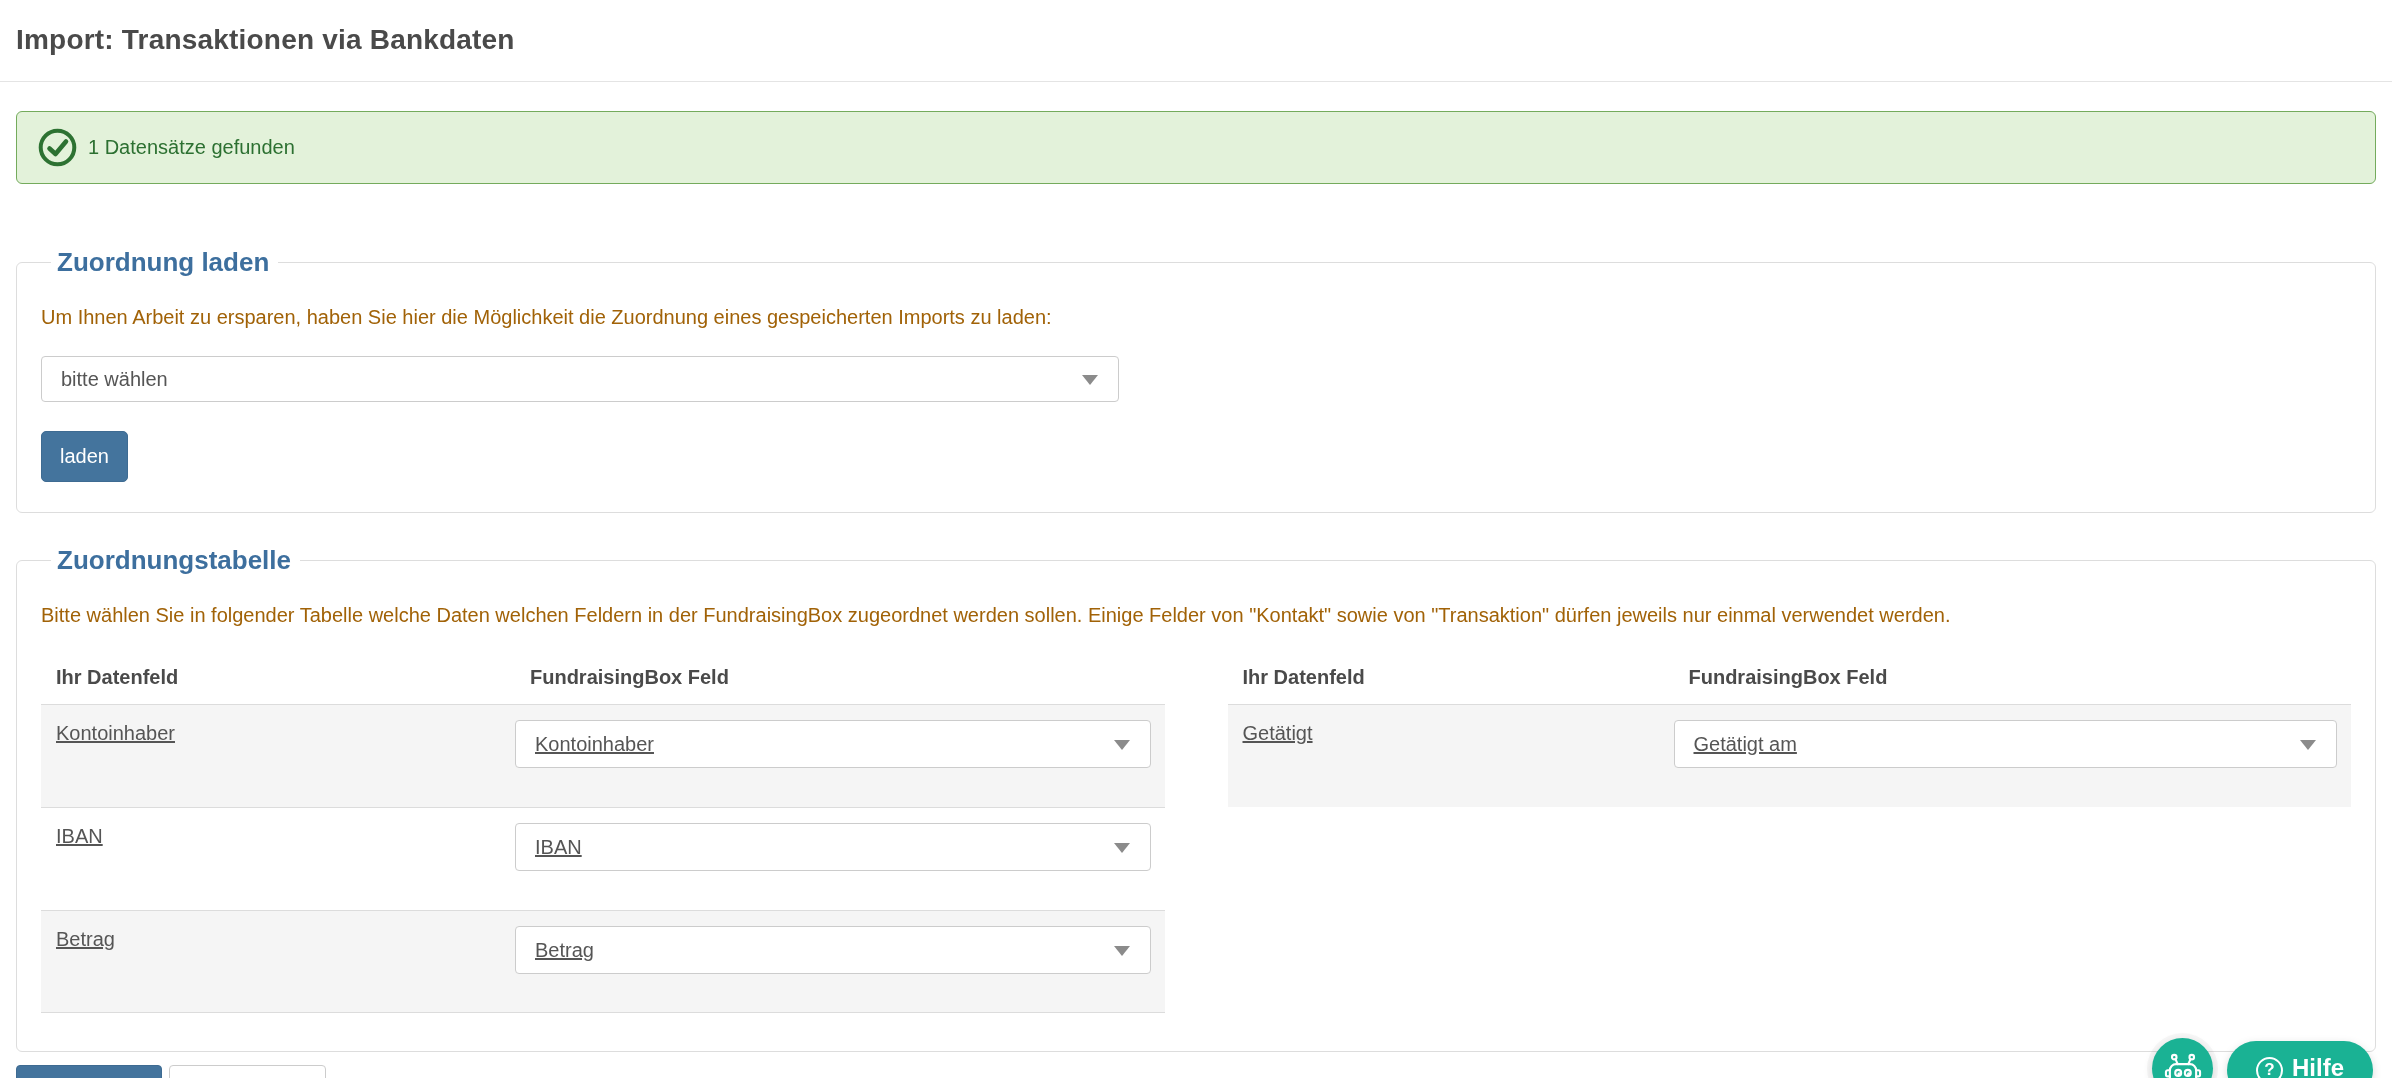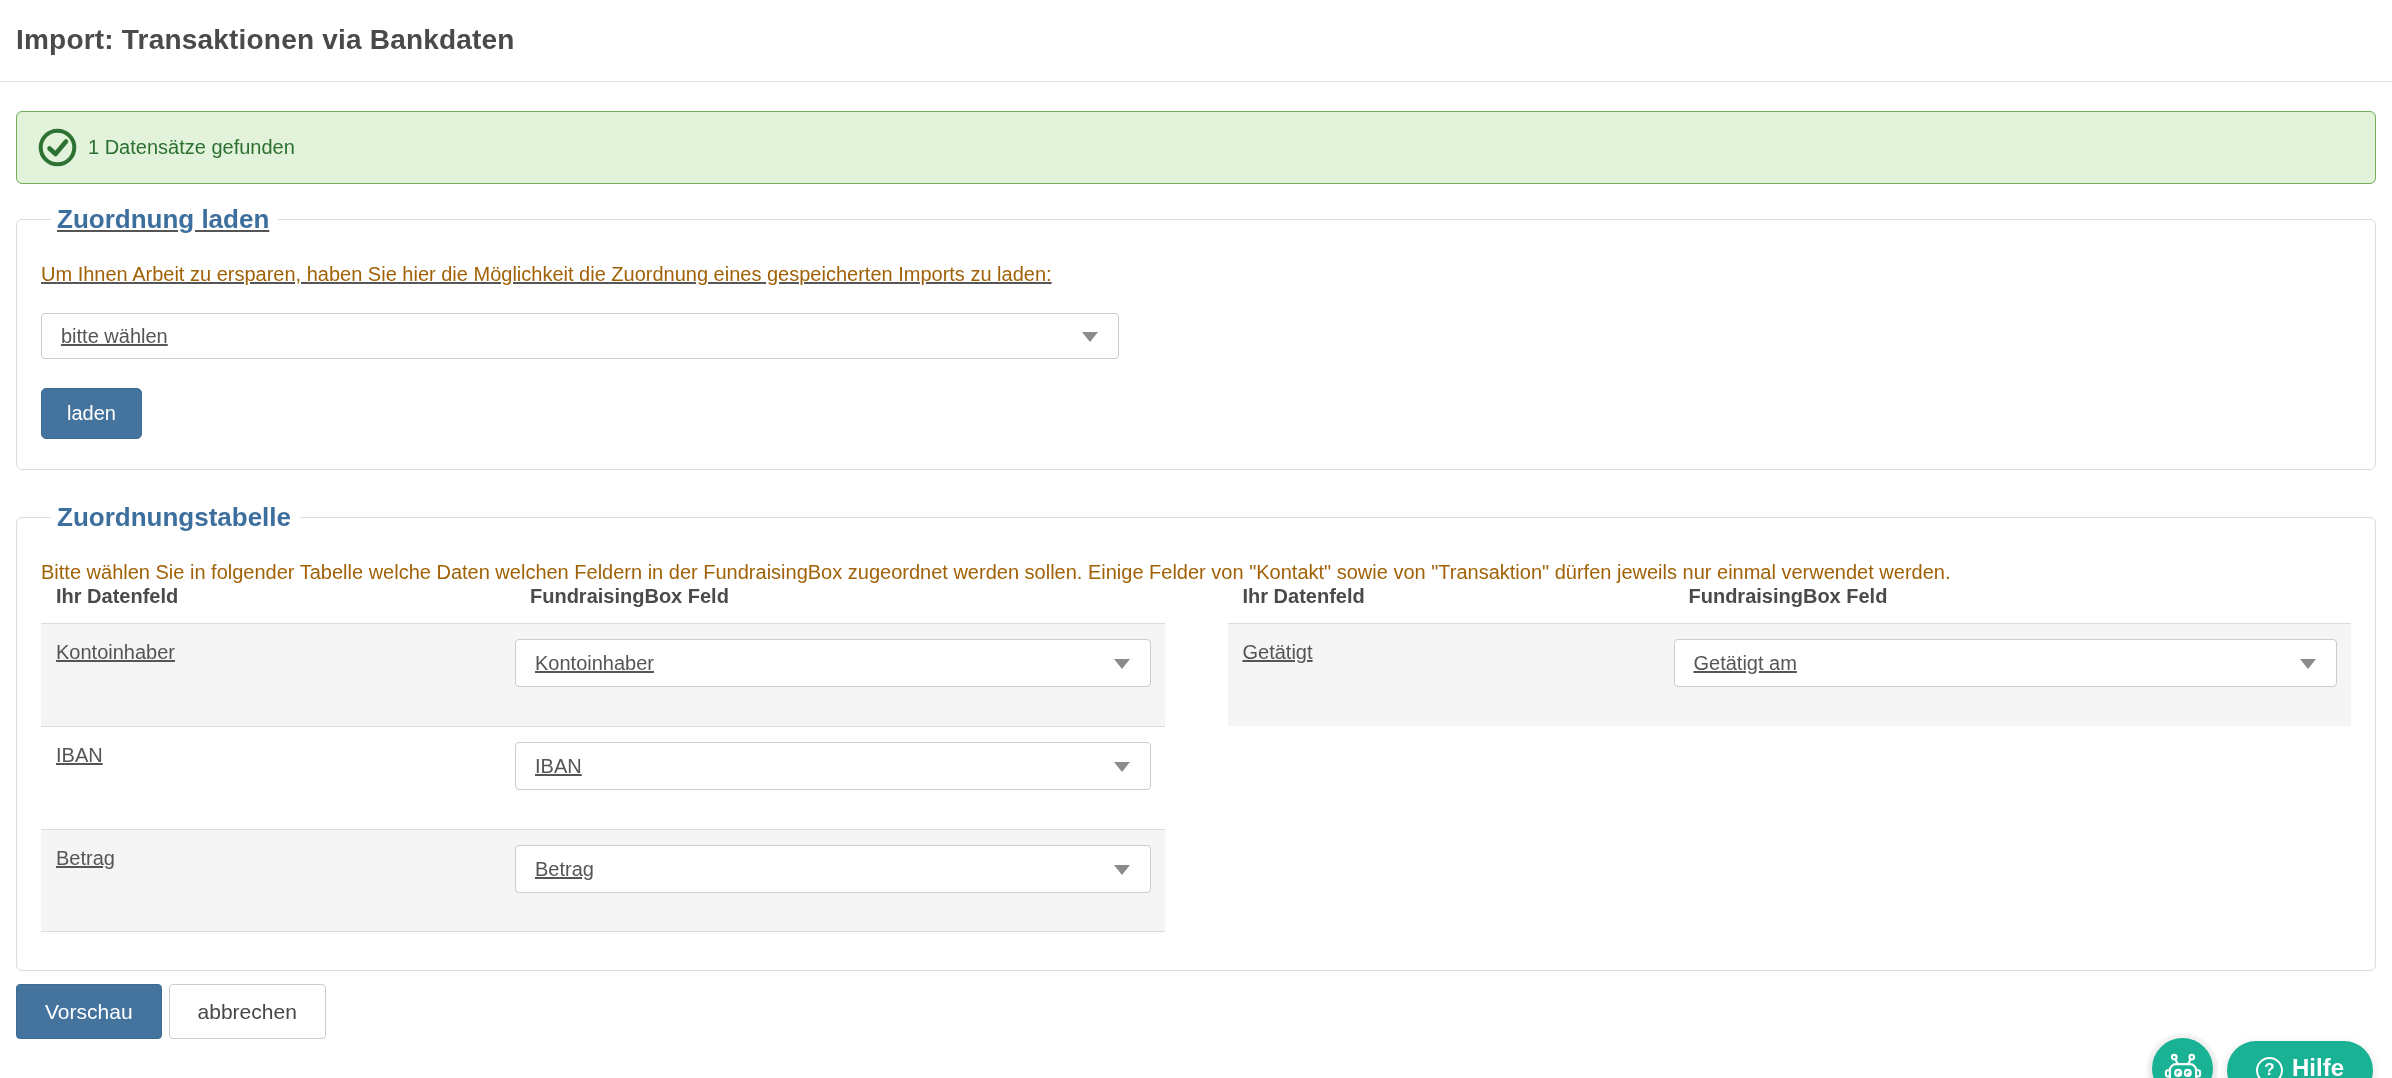--- a/index.html
+++ b/index.html
@@ -43,21 +43,21 @@
     color: #2c7031;
   }
 
   
   fieldset {
     border: 1px solid #dddddd;
     border-radius: 6px;
     padding: 0 24px 30px 24px;
     background: #ffffff;
   }
-  fieldset.load-section  { margin-top: 20px; text-decoration: underline; }
+  fieldset.load-section  { margin-top: 63px; }
   fieldset.map-section   { margin-top: 32px; padding-bottom: 38px; }
   legend {
     color: #3d6f9e;
     font-size: 26px;
     font-weight: bold;
     padding: 0 9px 0 6px;
     margin-left: 10px;
   }
   fieldset p.desc {
     margin-top: 27px;
@@ -105,24 +105,25 @@
   .btn-blue {
     background: #44749d;
     color: #ffffff;
     border-color: #3e6b92;
   }
   .btn-white {
     background: #ffffff;
     color: #474747;
     border-color: #cccccc;
   }
-  .load-section .btn { margin-top: 29px; height: 51px; padding: 0 25px; }
+  .load-section .btn { margin-top: 29px; height: 51px; padding: 0 18px; }
 
   
   .tables {
+    margin-top: 38px;
     display: grid;
     grid-template-columns: 1fr 1fr;
     column-gap: 63px;
   }
   .map-table { font-size: 20px; }
   .thead {
     display: grid;
     grid-template-columns: 474px 1fr;
     padding-bottom: 15px;
   }

